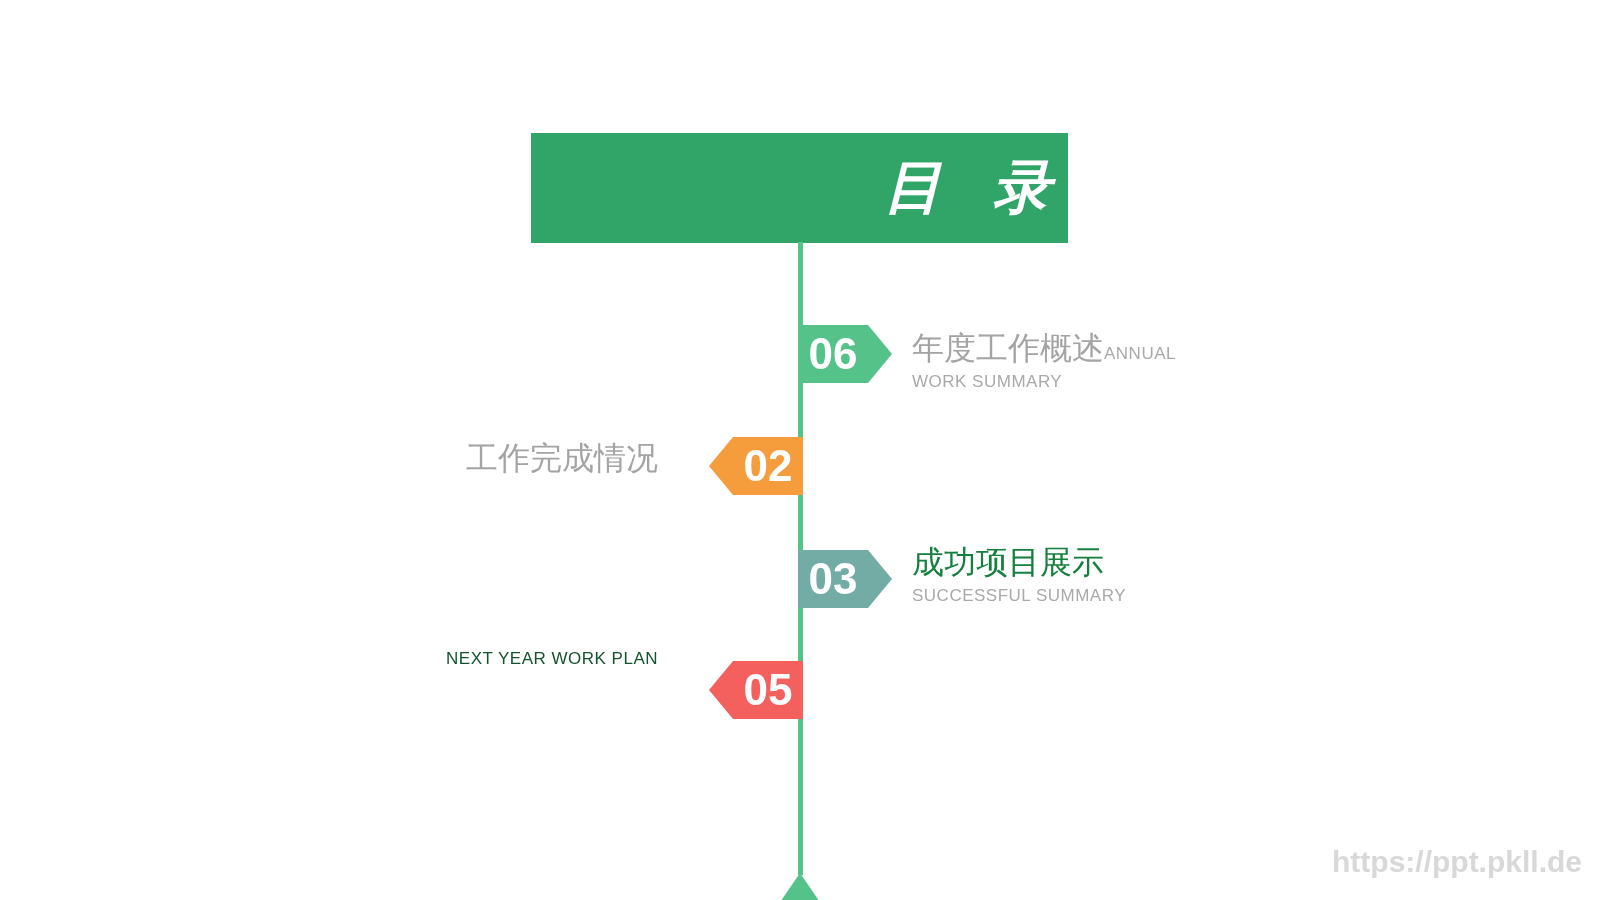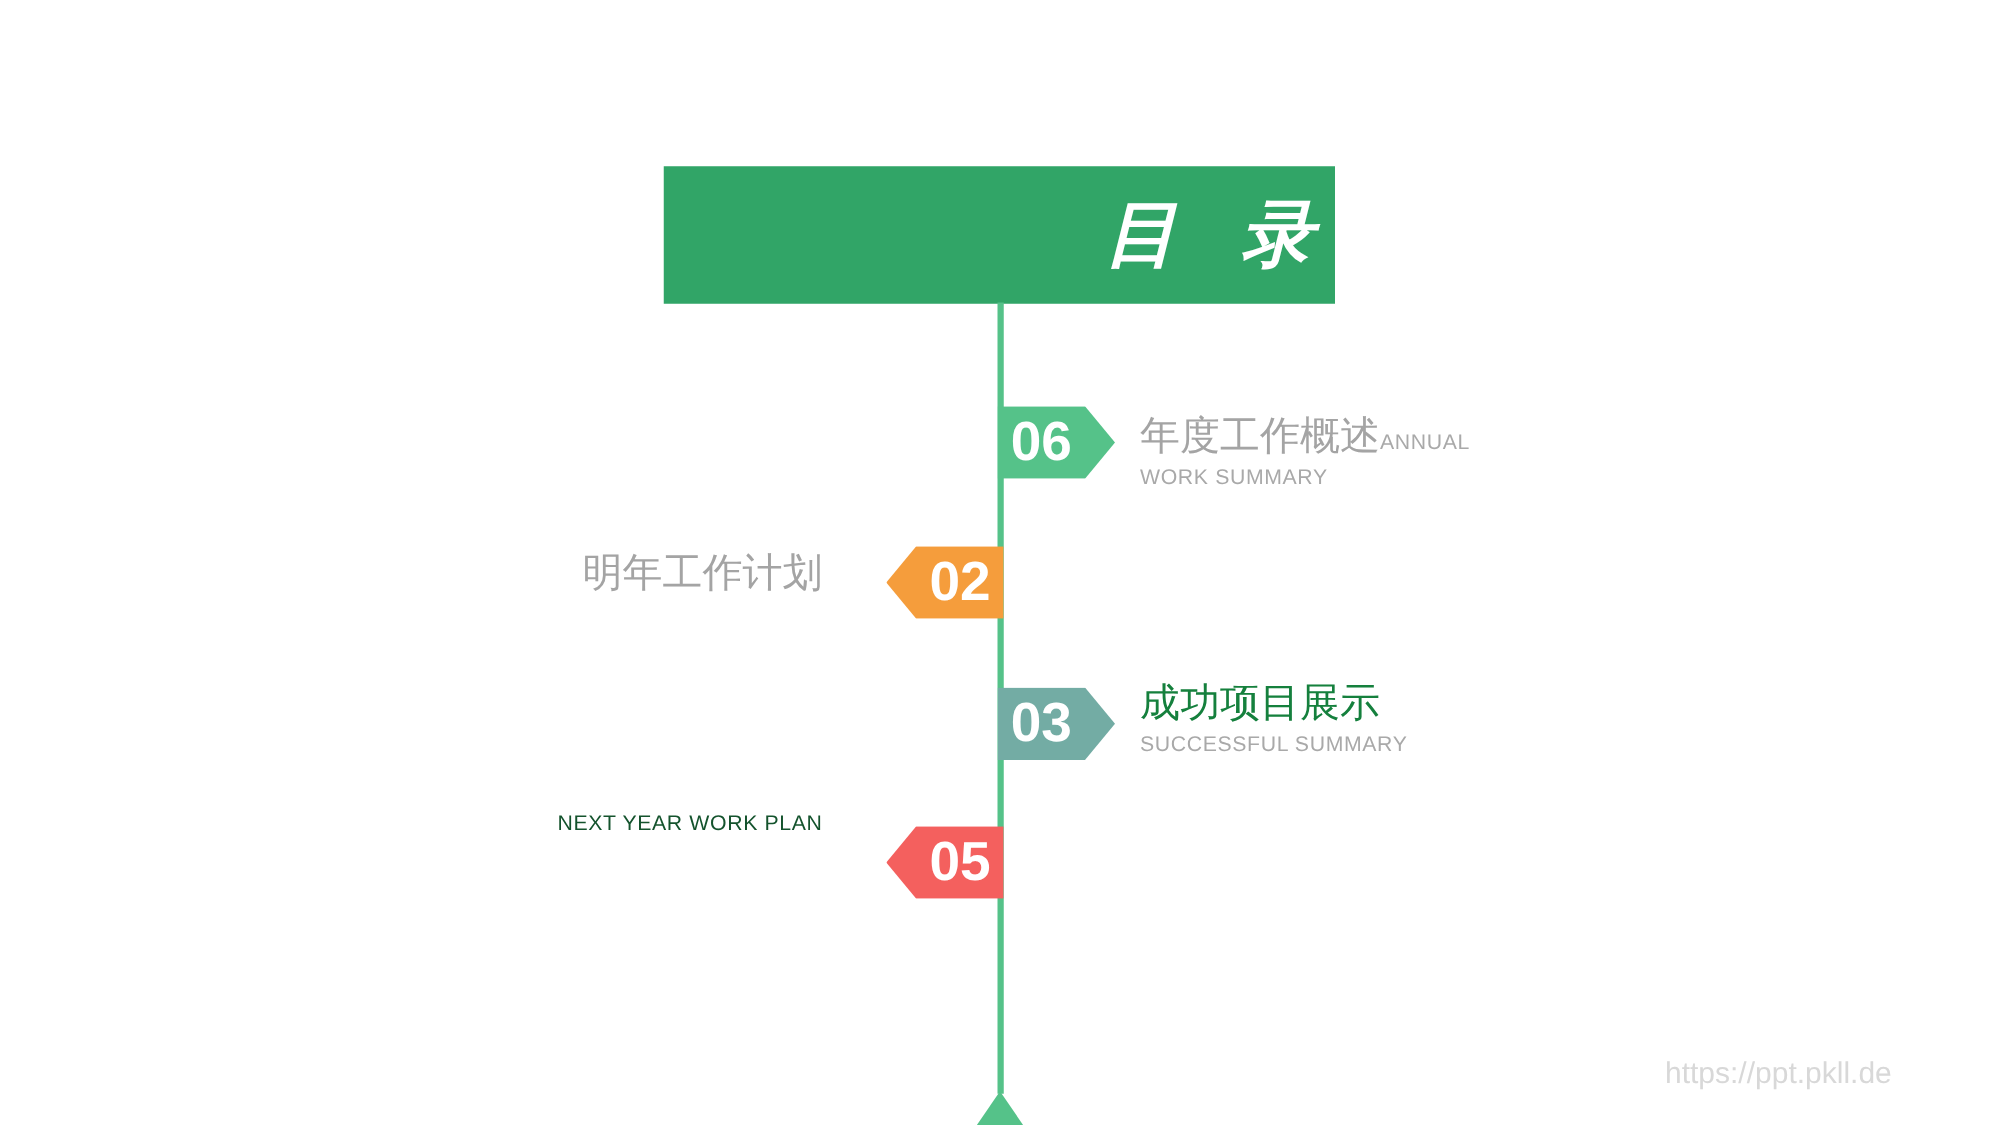--- a/index.html
+++ b/index.html
@@ -42,21 +42,21 @@
   .toc-text .en { font-size:17px; line-height:23px; letter-spacing:0.5px; display:block; }
   .toc-text--flow .en { display:inline; }
   .toc-text--right { text-align:right; }
   #text-1 { left:912px; top:326px; }
   #text-2 { left:336px; top:436px; }
   #text-3 { left:912px; top:540px; }
   #text-4 { left:336px; top:647px; }
   
   .watermark {
     position:absolute; left:1332px; top:845px;
-    font-size:24px; font-weight:400; white-space:nowrap;
+    font-size:30px; font-weight:700; white-space:nowrap;
   }
 </style>
 </head>
 <body>
 
 <div class="slide">
 
   <div class="header" style="background-color: rgb(49, 165, 103);">
     <span class="header-title" style="color: rgb(255, 255, 255);">目 录</span>
   </div>
@@ -66,21 +66,21 @@
 
   <div class="tag tag--right" id="tag-1" style="background-color: rgb(85, 194, 137);">
     <span class="tag-num">06</span>
   </div>
   <div class="toc-text toc-text--flow" id="text-1"><span class="cn" style="color: rgb(164, 164, 164);">年度工作概述</span><span class="en" style="color: rgb(169, 169, 169);">ANNUAL WORK SUMMARY</span></div>
 
   <div class="tag tag--left" id="tag-2" style="background-color: rgb(245, 157, 60);">
     <span class="tag-num">02</span>
   </div>
   <div class="toc-text toc-text--right" id="text-2">
-    <span class="cn" style="color: rgb(164, 164, 164);">明年工作计划</span>
+    <span class="cn" style="color: rgb(164, 164, 164);">工作完成情况</span>
   </div>
 
   <div class="tag tag--right" id="tag-3" style="background-color: rgb(115, 172, 164);">
     <span class="tag-num">03</span>
   </div>
   <div class="toc-text" id="text-3">
     <span class="cn" style="color: #15803d;">成功项目展示</span>
     <span class="en" style="color: rgb(169, 169, 169);">SUCCESSFUL SUMMARY</span>
   </div>
 

